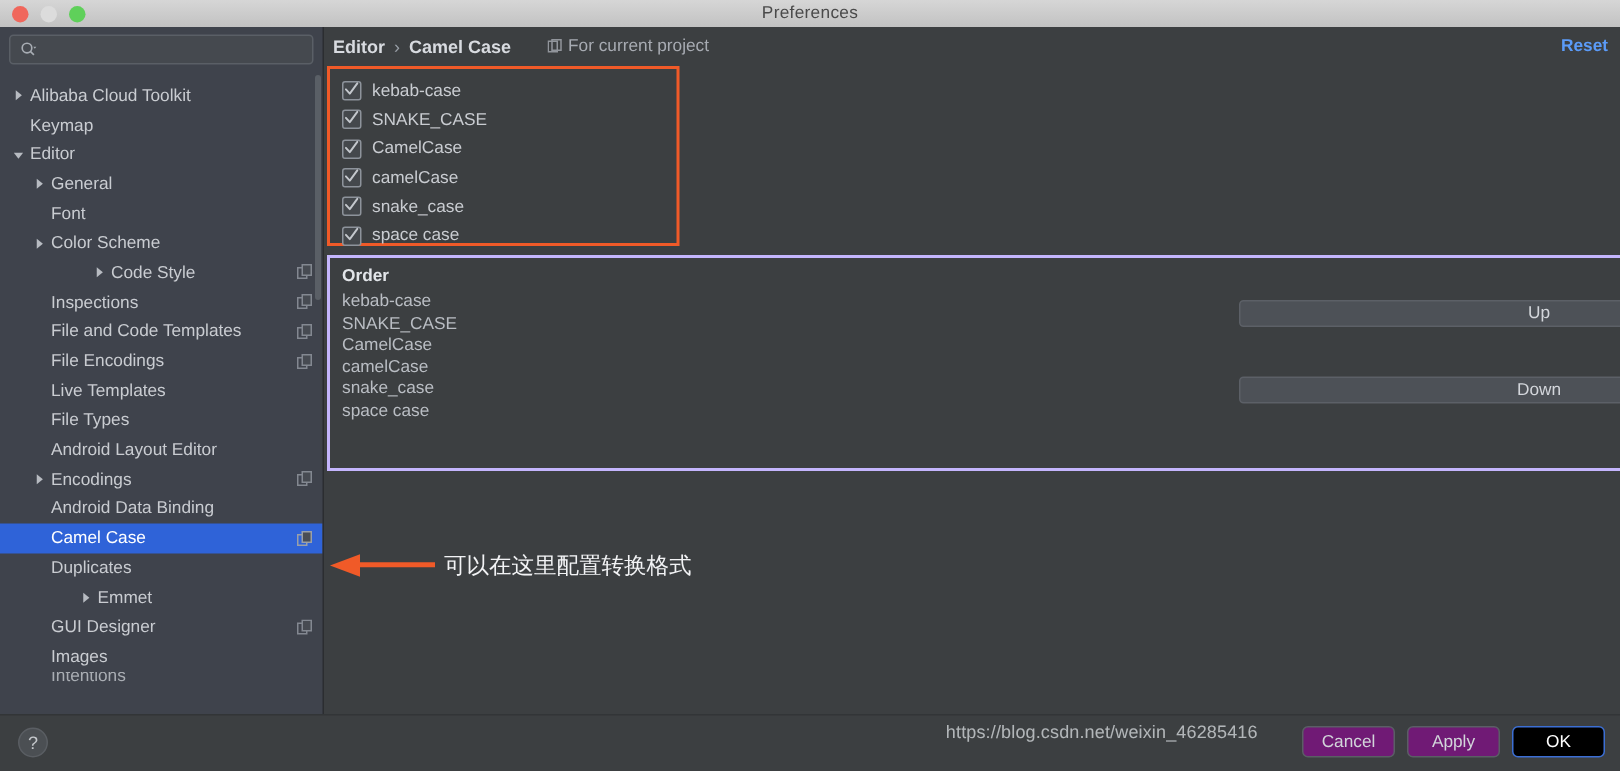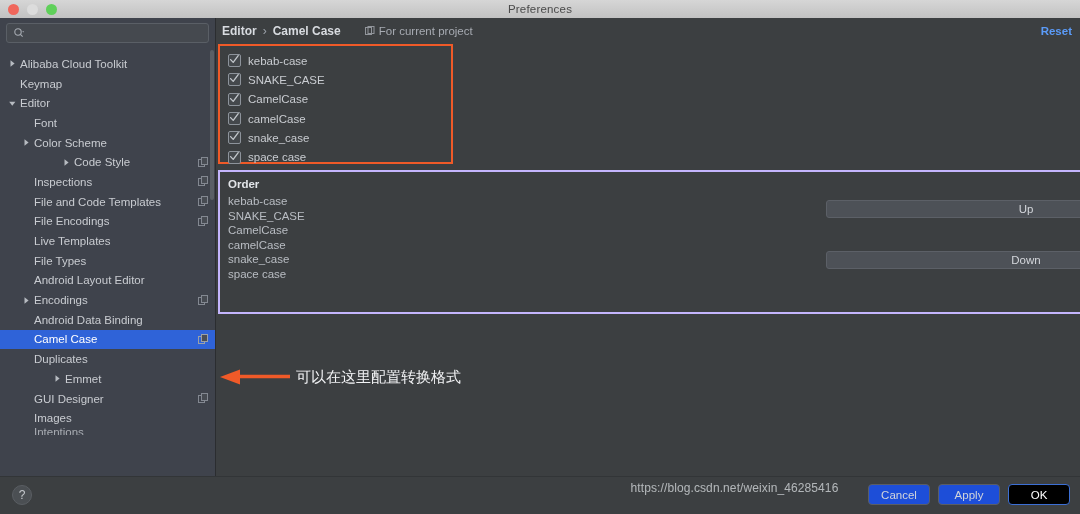--- a/index.html
+++ b/index.html
@@ -218,21 +218,21 @@
     display: flex; align-items: center; justify-content: center;
     cursor: pointer; box-sizing: border-box;
   }
   .footer-btns {
     position: absolute; right: 10px; top: 7px;
     display: flex; gap: 8px; align-items: center;
   }
   .fbtn {
     height: 21px; min-width: 62px;
     padding: 0 12px;
-    background: #1d4ed8; border: 1px solid #5a5e65;
+    background: #701a75; border: 1px solid #5a5e65;
     border-radius: 4px; color: #d2d5da; font-size: 11.5px;
     display: flex; align-items: center; justify-content: center;
     cursor: pointer; box-sizing: border-box;
     font-family: "Liberation Sans", sans-serif;
   }
   .fbtn.primary { background: #000000; border-color: #3c6fd4; color: #ffffff; }
 
   .watermark {
     position: absolute; left: 0; top: 481px;
     width: 959px;
@@ -293,20 +293,28 @@
             <span class="arrow"></span>
             <span class="tree-label">Keymap</span>
           </div>
           <div class="tree-row" style="padding-left: 8px;">
             <span class="arrow">
               <svg width="9" height="9" viewBox="0 0 9 9">
                 <path d="M1.2 2.8 L7.4 2.8 L4.3 6.8 Z" fill="#b7bbc1"></path>
               </svg>
             </span>
             <span class="tree-label">Editor</span>
+          </div>
+          <div class="tree-row" style="padding-left: 22px;">
+            <span class="arrow">
+              <svg width="9" height="9" viewBox="0 0 9 9">
+                <path d="M2.5 1.2 L6.6 4.5 L2.5 7.8 Z" fill="#b7bbc1"></path>
+              </svg>
+            </span>
+            <span class="tree-label">General</span>
           </div>
           <div class="tree-row" style="padding-left: 22px;">
             <span class="arrow"></span>
             <span class="tree-label">Font</span>
           </div>
           <div class="tree-row" style="padding-left: 22px;">
             <span class="arrow">
               <svg width="9" height="9" viewBox="0 0 9 9">
                 <path d="M2.5 1.2 L6.6 4.5 L2.5 7.8 Z" fill="#b7bbc1"></path>
               </svg>

